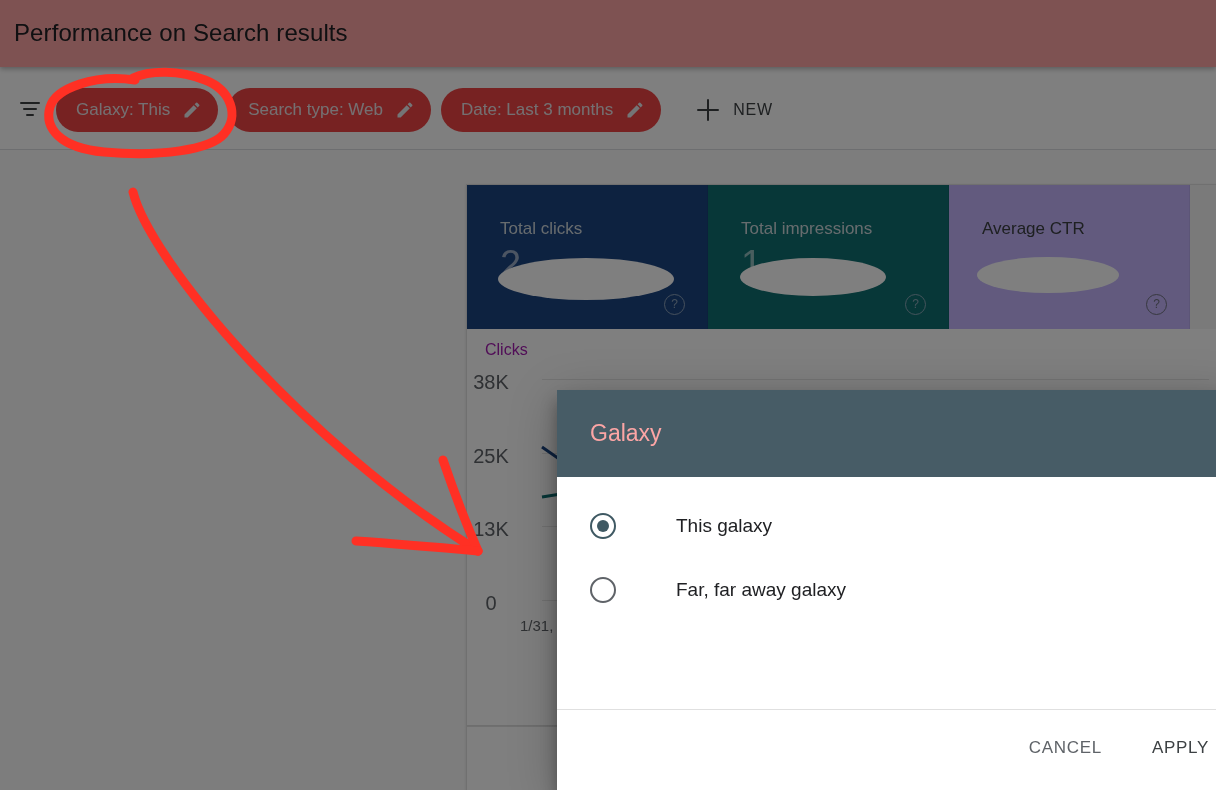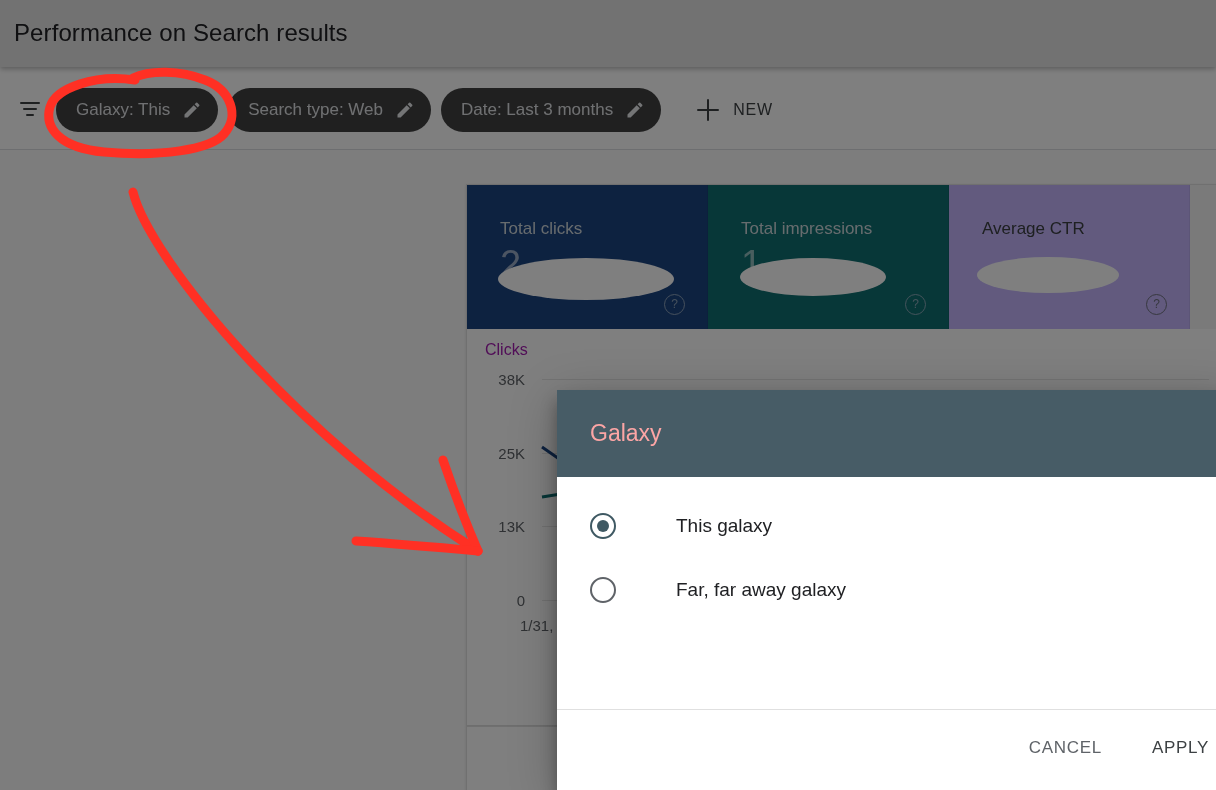--- a/index.html
+++ b/index.html
@@ -28,21 +28,21 @@
     z-index: 40;
     pointer-events: none;
   }
 
   
   .header {
     position: absolute;
     left: 0; top: 0;
     width: 1216px;
     height: 67px;
-    background: #e5e5e5;
+    background: #fca5a5;
     box-shadow: 0 2px 5px rgba(0,0,0,0.28);
     z-index: 10;
   }
   .header-title {
     position: absolute;
     left: 14px;
     top: 11px;
     font-size: 24px;
     line-height: 44px;
     color: #202124;
@@ -85,21 +85,21 @@
     top: 88px;
     height: 44px;
     display: flex;
     align-items: center;
     gap: 10px;
     z-index: 9;
   }
   .chip {
     height: 44px;
     border-radius: 22px;
-    background: #404040;
+    background: #ef4444;
     color: #e8eaed;
     display: flex;
     align-items: center;
     padding: 0 16px 0 20px;
     font-size: 17px;
     white-space: nowrap;
     cursor: pointer;
   }
   .chip .chip-label { opacity: .95; }
   .pencil {
@@ -242,24 +242,24 @@
   }
   .chart-title {
     position: absolute;
     left: 18px;
     top: 12px;
     font-size: 16px;
     color: #a21caf;
   }
   .y-tick {
     position: absolute;
-    right: 10px;
+    right: 16px;
     width: 56px;
-    text-align: right;
-    font-size: 15px;
+    text-align: center;
+    font-size: 20px;
     color: #5f6368;
   }
   .y-axis {
     position: absolute;
     left: 6px;
     top: 0;
     width: 62px;
     height: 396px;
   }
   .gridline {

